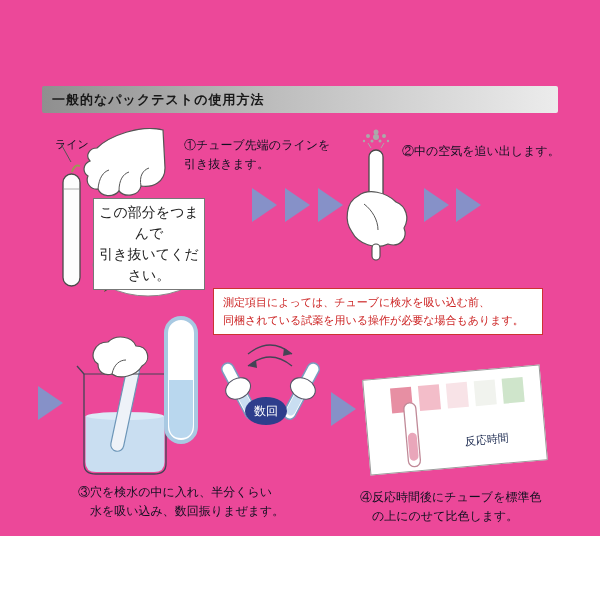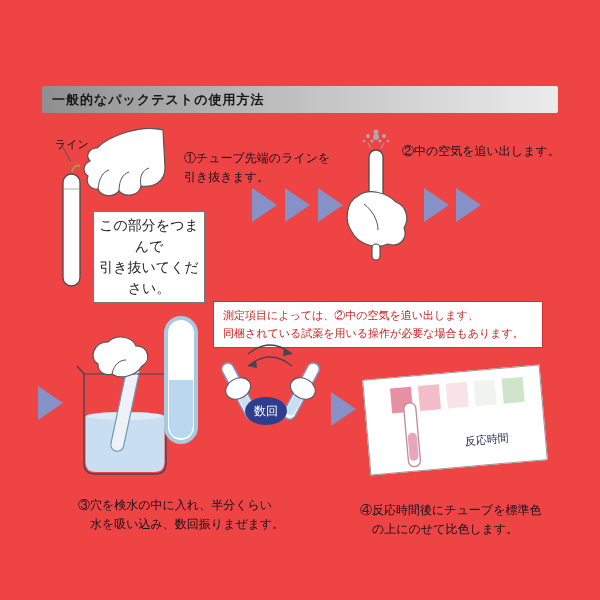--- a/index.html
+++ b/index.html
@@ -1,21 +1,21 @@
 <!DOCTYPE html>
 <html style="--arrow: #8691c8; --notice: #cc2222; --badge: #2e3e8c; --water: #c9def1; --line_wire: #c3c83e;"><head>
 <meta charset="utf-8">
 <style>
   html,body{margin:0;padding:0;background:#fff;}
   #stage{
-    position:relative;width:600px;height:600px;background:#ef4444;overflow:hidden;
+    position:relative;width:600px;height:536px;background:#ec4899;overflow:hidden;
     font-family:Liberation Sans, sans-serif;color:#111;
   }
   .abs{position:absolute;}
-  .pre{white-space:pre-line;margin-top:13px;}
+  .pre{white-space:pre-line;}
   
   .header-bar{
     left:42px;top:86px;width:516px;height:27px;box-sizing:border-box;
     background:linear-gradient(to right,#8f8f8f 0%,#bdbdbd 45%,#ececec 100%);
     border-radius:2px;
     display:flex;align-items:center;padding-left:10px;
   }
   .header-bar .title{font-size:13px;font-weight:bold;color:#181818;letter-spacing:1px;}
   
   .caption{font-size:12px;line-height:1.55;color:#101020;}
@@ -124,21 +124,21 @@
              C72,92 68,80 58,76 C48,66 30,62 20,70 Z" fill="#ffffff" stroke="#555" stroke-width="1.2"></path>
     <path d="M26,78 C34,84 40,94 40,104" fill="none" stroke="#555" stroke-width="1"></path>
     <rect x="34" y="118" width="8" height="16" rx="4" fill="#fff" stroke="#4a4a4a" stroke-width="1.1"></rect>
   </svg>
 
   <div class="abs caption" style="left:402px;top:142px;width:165px;">②中の空気を追い出します。</div>
 
   <div class="abs tri" style="left:424px;top:188px;"></div>
   <div class="abs tri" style="left:456px;top:188px;"></div>
 
-  <div class="abs notice pre">測定項目によっては、②中の空気を追い出します、
+  <div class="abs notice pre">測定項目によっては、チューブに検水を吸い込む前、
 同梱されている試薬を用いる操作が必要な場合もあります。</div>
 
   <div class="abs tri" style="left:38px;top:386px;"></div>
 
   <svg class="abs" style="left:70px;top:336px;" width="104" height="148" viewBox="0 0 104 148">
 
     <path d="M15.5,80 L94.5,80 L94.5,126 Q94.5,136 84,136 L26,136 Q15.5,136 15.5,126 Z" fill="#c9def1"></path>
     <ellipse cx="55" cy="80" rx="39" ry="4" fill="#ddebf7"></ellipse>
 
     <g transform="rotate(12 55 70)">

